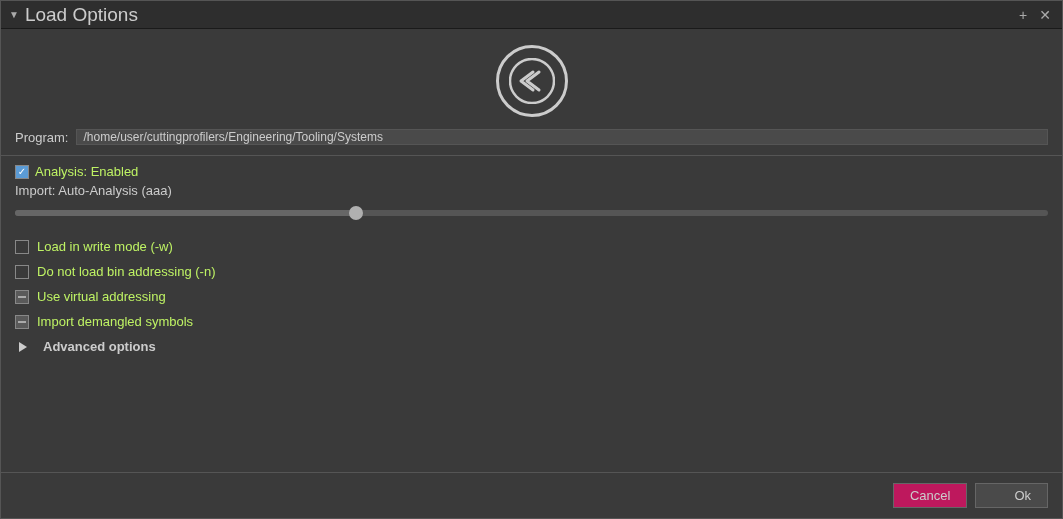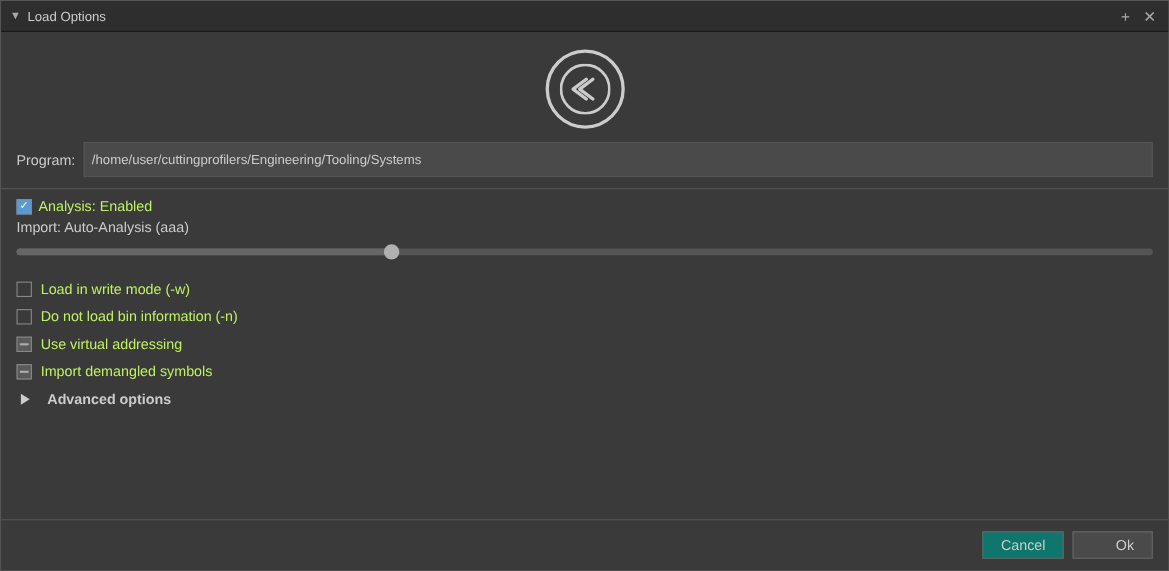--- a/index.html
+++ b/index.html
@@ -45,21 +45,21 @@
       align-items: center;
       gap: 6px;
     }
 
     .title-bar-icon {
       font-size: 10px;
       color: #aaa;
     }
 
     .title-bar-title {
-      font-size: 12px;
+      font-size: 19px;
       color: #ccc;
     }
 
     .title-bar-controls {
       display: flex;
       gap: 6px;
       align-items: center;
     }
 
     .title-bar-btn {
@@ -116,21 +116,21 @@
       white-space: nowrap;
     }
 
     .program-input {
       flex: 1;
       background: #4a4a4a;
       border: 1px solid #555;
       color: #ccc;
       padding: 3px 6px;
       font-size: 12px;
-      height: 32px;
+      height: 16px;
       outline: none;
     }
 
     .separator {
       height: 1px;
       background: #555;
       margin: 0 0 8px 0;
     }
 
     .analysis-section {
@@ -286,21 +286,21 @@
       gap: 8px;
       border-top: 1px solid #555;
       background: #3a3a3a;
     }
 
     .footer-btn {
       padding: 4px 16px;
       font-size: 13px;
       cursor: pointer;
       border: 1px solid #666;
-      background: #0f766e;
+      background: #be185d;
       color: #ccc;
       min-width: 60px;
       text-align: center;
     }
 
     .footer-btn.ok {
       background: #4a4a4a;
       padding-left: 38px;
     }
   </style>
@@ -360,21 +360,21 @@
 
     <div class="options-section">
 
       <div class="option-row">
         <div class="checkbox-empty"></div>
         <span class="option-label">Load in write mode (-w)</span>
       </div>
 
       <div class="option-row">
         <div class="checkbox-empty"></div>
-        <span class="option-label">Do not load bin information (-n)</span>
+        <span class="option-label">Do not load bin addressing (-n)</span>
       </div>
 
       <div class="option-row">
         <div class="checkbox-indeterminate"></div>
         <span class="option-label">Use virtual addressing</span>
       </div>
 
       <div class="option-row">
         <div class="checkbox-indeterminate"></div>
         <span class="option-label">Import demangled symbols</span>

